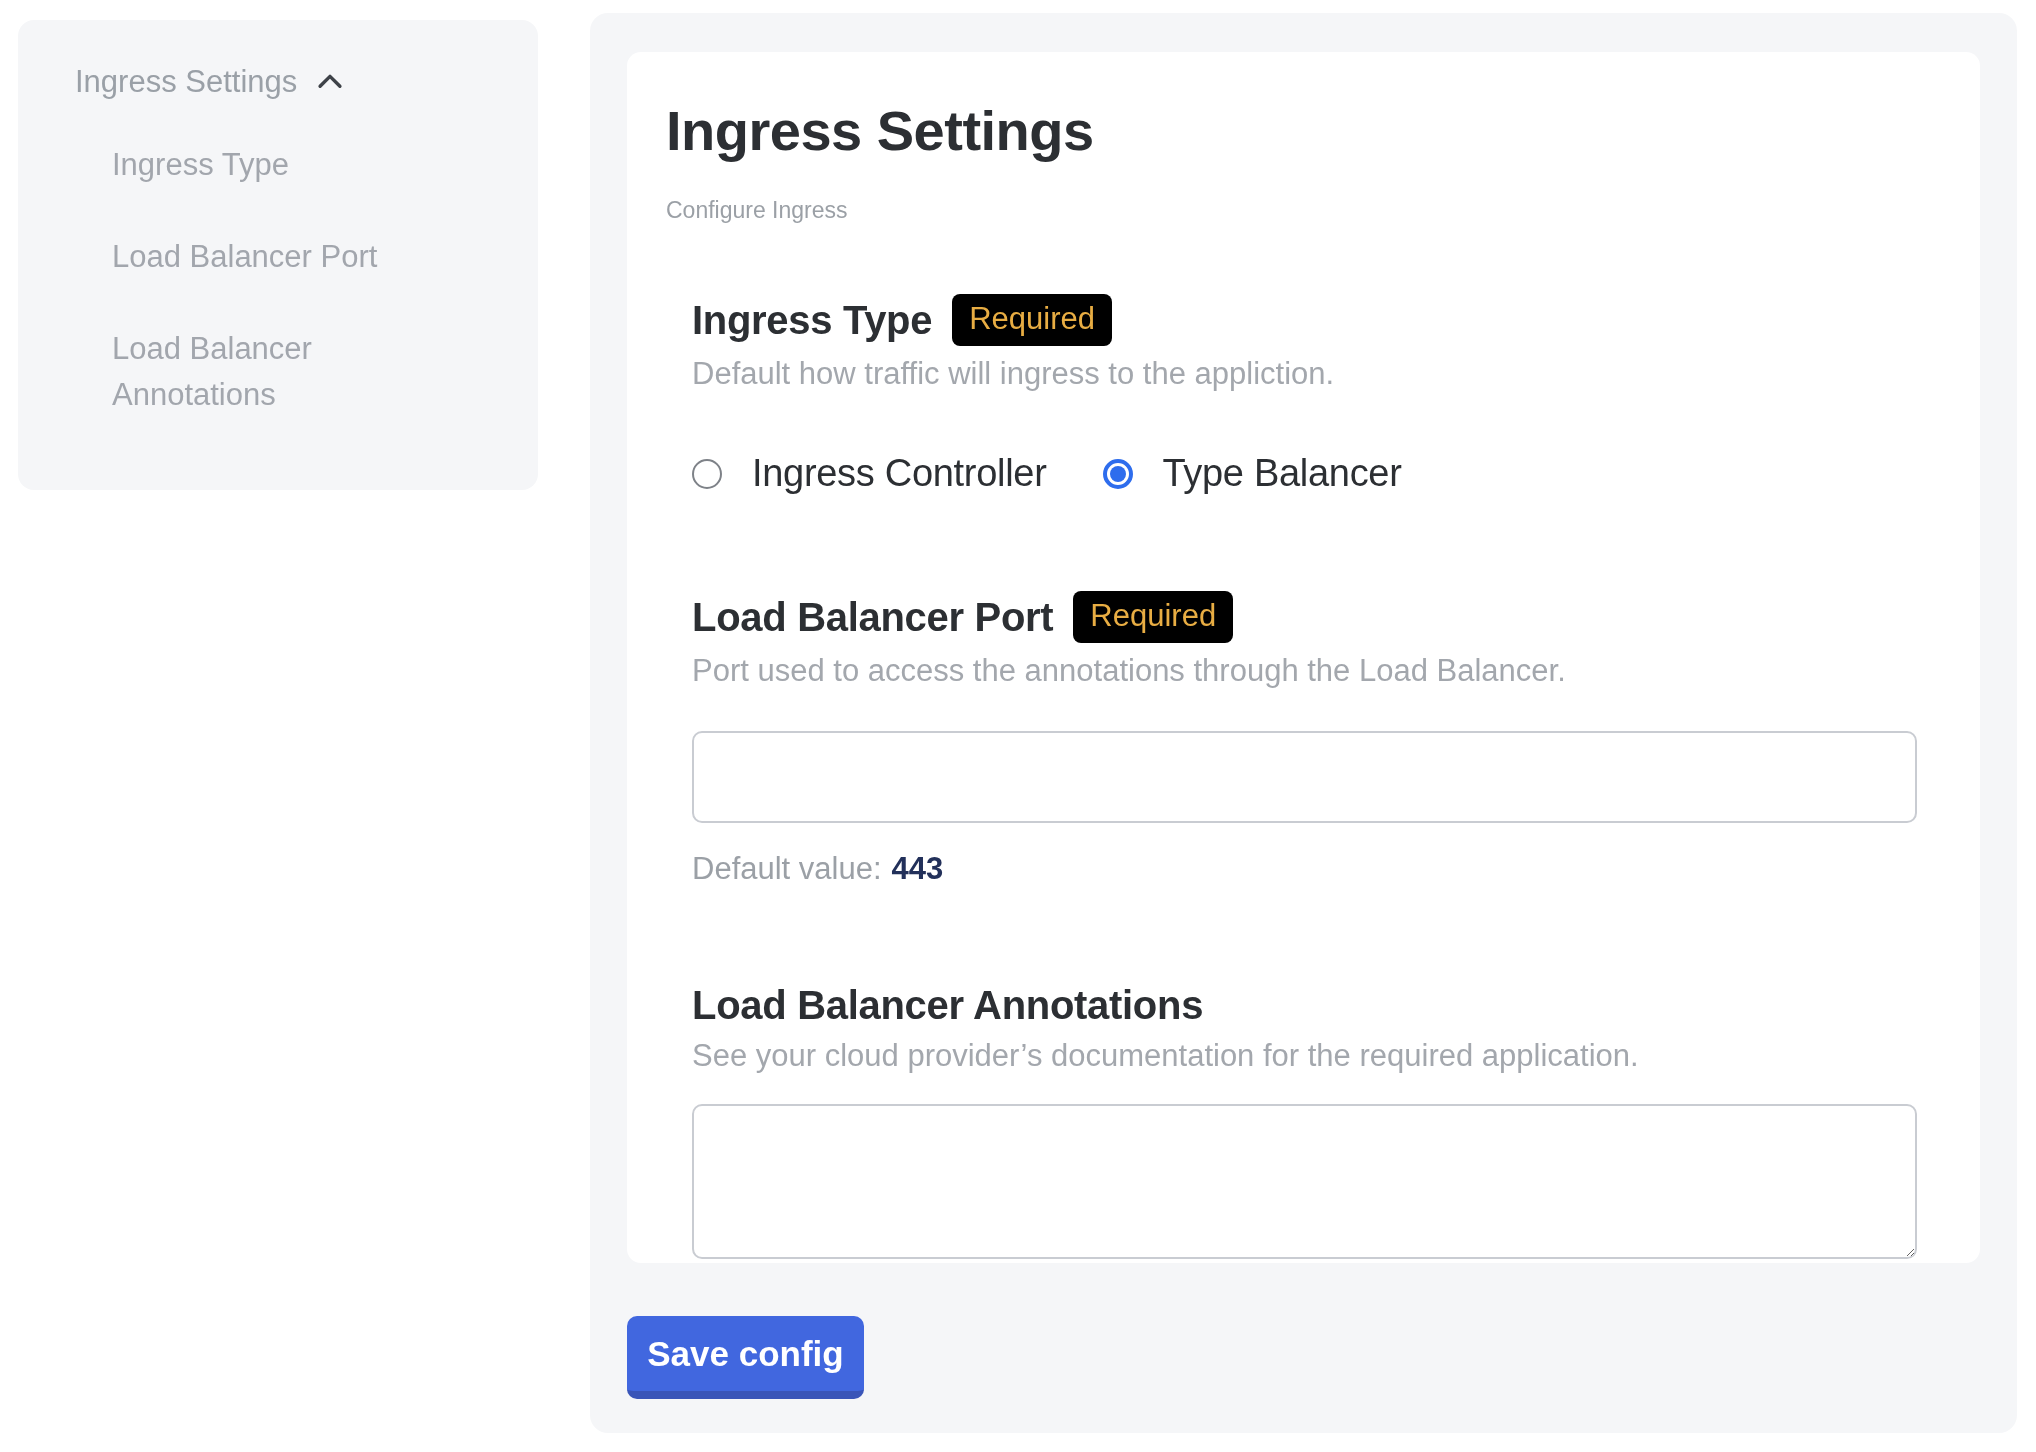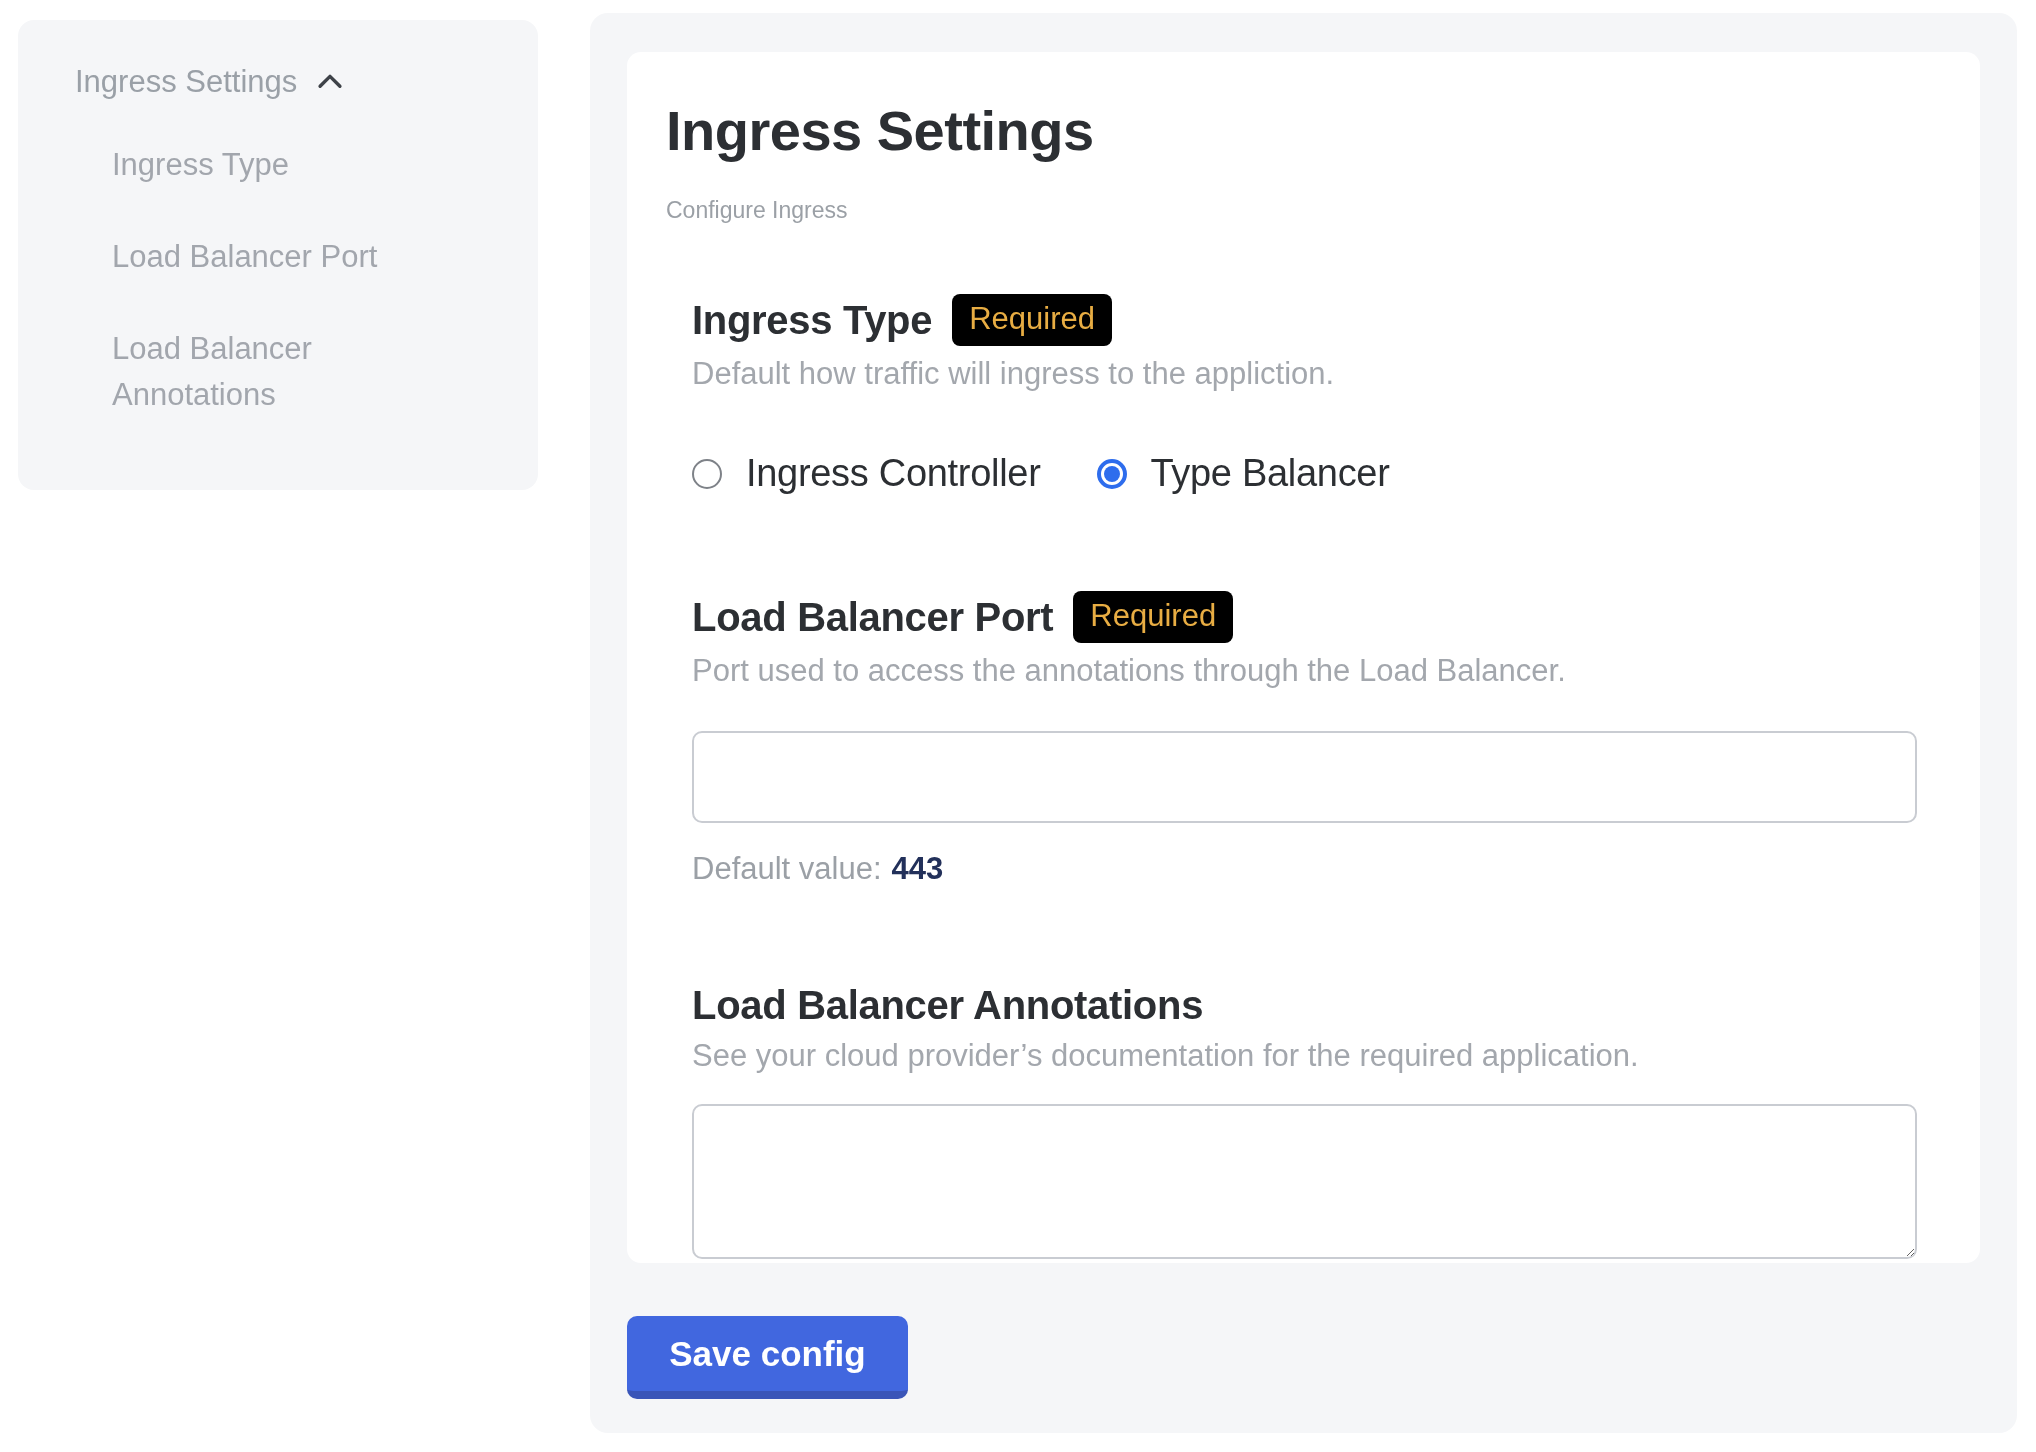--- a/index.html
+++ b/index.html
@@ -97,20 +97,21 @@
   
   .radio-row {
     margin-top: 60px;
     display: flex;
     align-items: center;
     gap: 56px;
   }
   .radio-option {
     display: flex; align-items: center;
     cursor: pointer;
+    gap: 6px;
   }
   .radio-circle {
     width: 30px; height: 30px;
     border-radius: 50%;
     border: 2px solid #7e8288;
     position: relative;
     flex: 0 0 auto;
   }
   .radio-circle.selected {
     border: 4px solid #2e6ded;
@@ -164,21 +165,21 @@
     padding: 14px 20px;
     color: #2c2f33;
     outline: none;
     resize: both;
   }
 
   
   .save-btn {
     position: absolute;
     left: 37px; top: 1303px;
-    width: 281px; height: 83px;
+    width: 237px; height: 83px;
     background: #4167df;
     border: none;
     border-bottom: 8px solid #3a55b8;
     border-radius: 10px;
     color: #ffffff;
     font-family: "Liberation Sans", sans-serif;
     font-size: 35px;
     font-weight: 700;
     cursor: pointer;
   }

